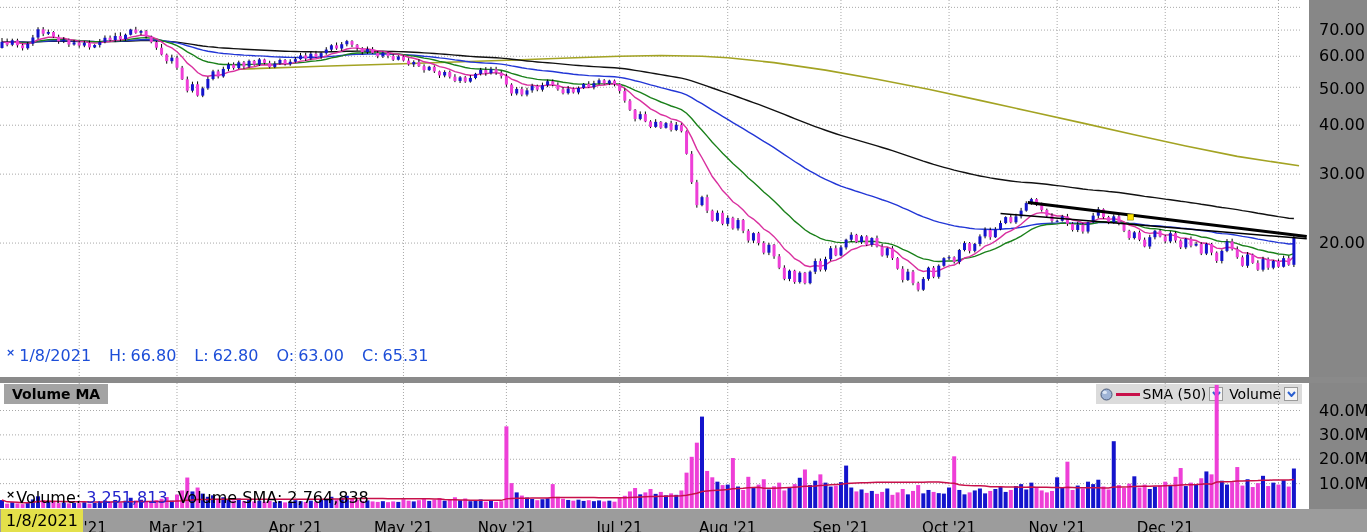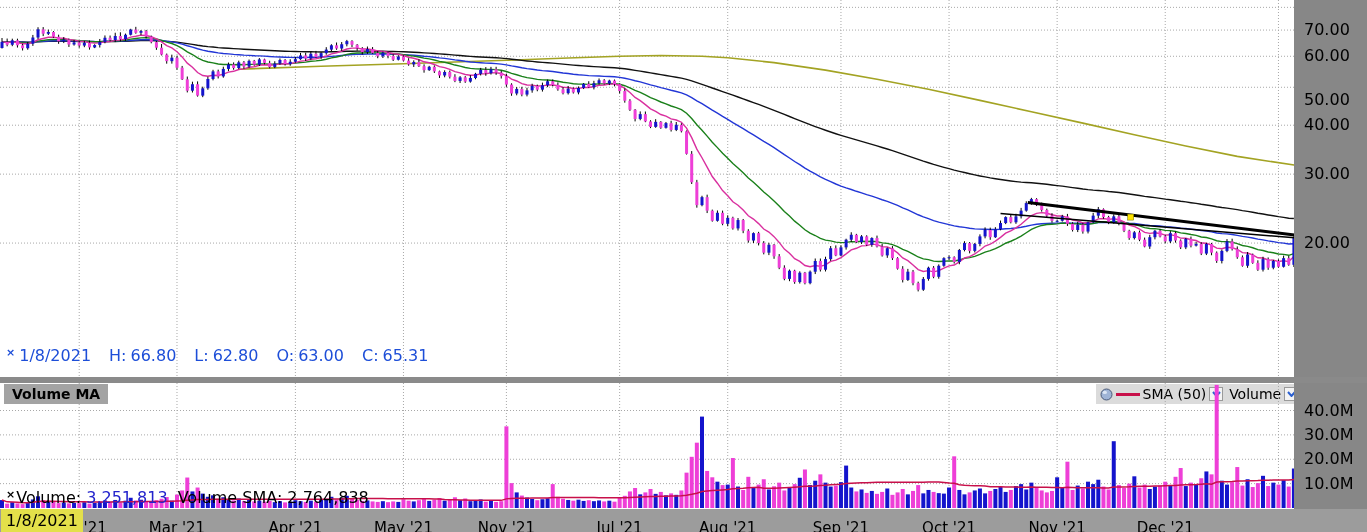--- a/index.html
+++ b/index.html
@@ -11,21 +11,21 @@
   #chart-svg{position:absolute;left:0;top:0;z-index:2;pointer-events:none;}
   
   #vol-legend{position:absolute;left:1096px;top:384px;width:206px;height:20px;z-index:1;
       background:#dbdbdb;display:flex;align-items:center;gap:3px;padding:0 4px;box-sizing:border-box;
       font-size:14px;color:#000;white-space:nowrap;}
   #vol-legend .lsample{display:inline-block;width:24px;height:3px;background:#c8104a;}
   .ddbox{display:inline-flex;align-items:center;justify-content:center;width:14px;height:14px;
       background:#f4f4f4;border:1px solid #9a9a9a;box-sizing:border-box;}
   
   .ovl{position:absolute;z-index:3;}
-  #right-axis{right:0;top:0;width:73px;height:509px;background:#878787;}
+  #right-axis{right:0;top:0;width:58px;height:509px;background:#878787;}
   .ptick,.vtick{position:absolute;left:10px;font-size:16px;color:#000;height:18px;line-height:18px;}
   #divider{left:0;top:377px;width:1367px;height:6px;background:#8a8a8a;}
   #bottom-axis{left:0;top:509px;width:1367px;height:23px;background:#9c9c9c;}
   .mlabel{position:absolute;top:10px;transform:translateX(-50%);font-size:15px;color:#000;white-space:nowrap;}
   #sel-date{position:absolute;left:1px;top:0;height:23px;line-height:23px;background:#e3e04a;
       color:#000;font-size:16px;padding:0 5px;z-index:4;}
   #ohlc-readout{left:6px;top:346px;font-size:16px;color:#1d4ed8;white-space:nowrap;}
   #ohlc-readout span{margin-right:4px;}
   .rm{font-size:11px;font-weight:bold;vertical-align:top;margin-right:1px;}
   .gap{display:inline-block;width:10px;}
@@ -885,21 +885,21 @@
 
   <div id="volma-chip" class="ovl">Volume MA</div>
 
   <div id="vol-readout" class="ovl"><span class="rm">×</span><span>Volume:</span>
     <span class="bluev">3,251,813</span><span class="gap"></span><span>Volume SMA:</span>
     <span class="crimv">2,764,838</span></div>
 
   <div id="right-axis" class="ovl">
       <span class="ptick" style="top: 21.0641px;">70.00</span>
       <span class="ptick" style="top: 47.2738px;">60.00</span>
-      <span class="ptick" style="top: 91px;">50.00</span>
+      <span class="ptick" style="top: 80px;">50.00</span>
       <span class="ptick" style="top: 116.214px;">40.00</span>
       <span class="ptick" style="top: 165.127px; text-align: center;">30.00</span>
       <span class="ptick" style="top: 234.067px;">20.00</span>
       <span class="vtick" style="top: 401.5px;">40.0M</span>
       <span class="vtick" style="top: 425.875px;">30.0M</span>
       <span class="vtick" style="top: 450.25px;">20.0M</span>
       <span class="vtick" style="top: 474.625px;">10.0M</span>
     </div>
   <div id="divider" class="ovl"></div>
   <div id="bottom-axis" class="ovl">

